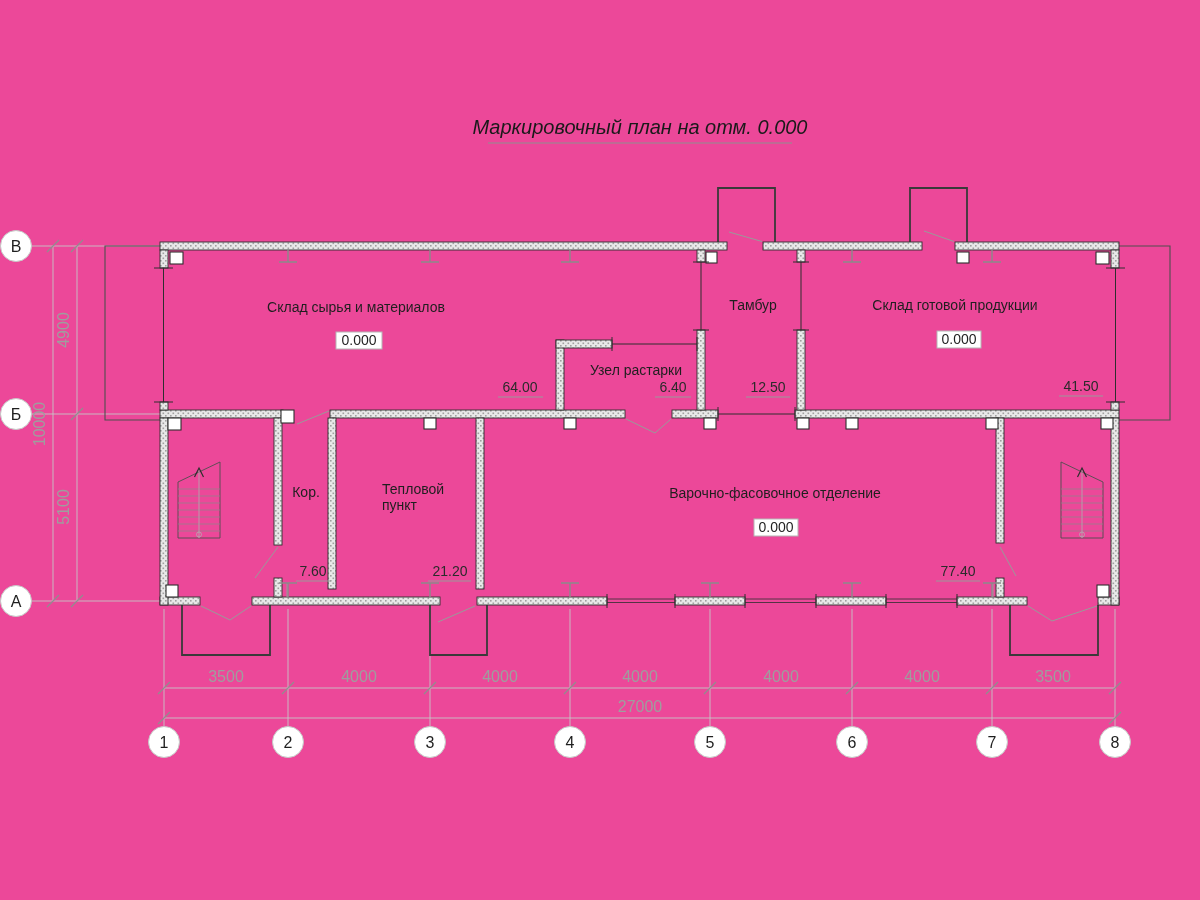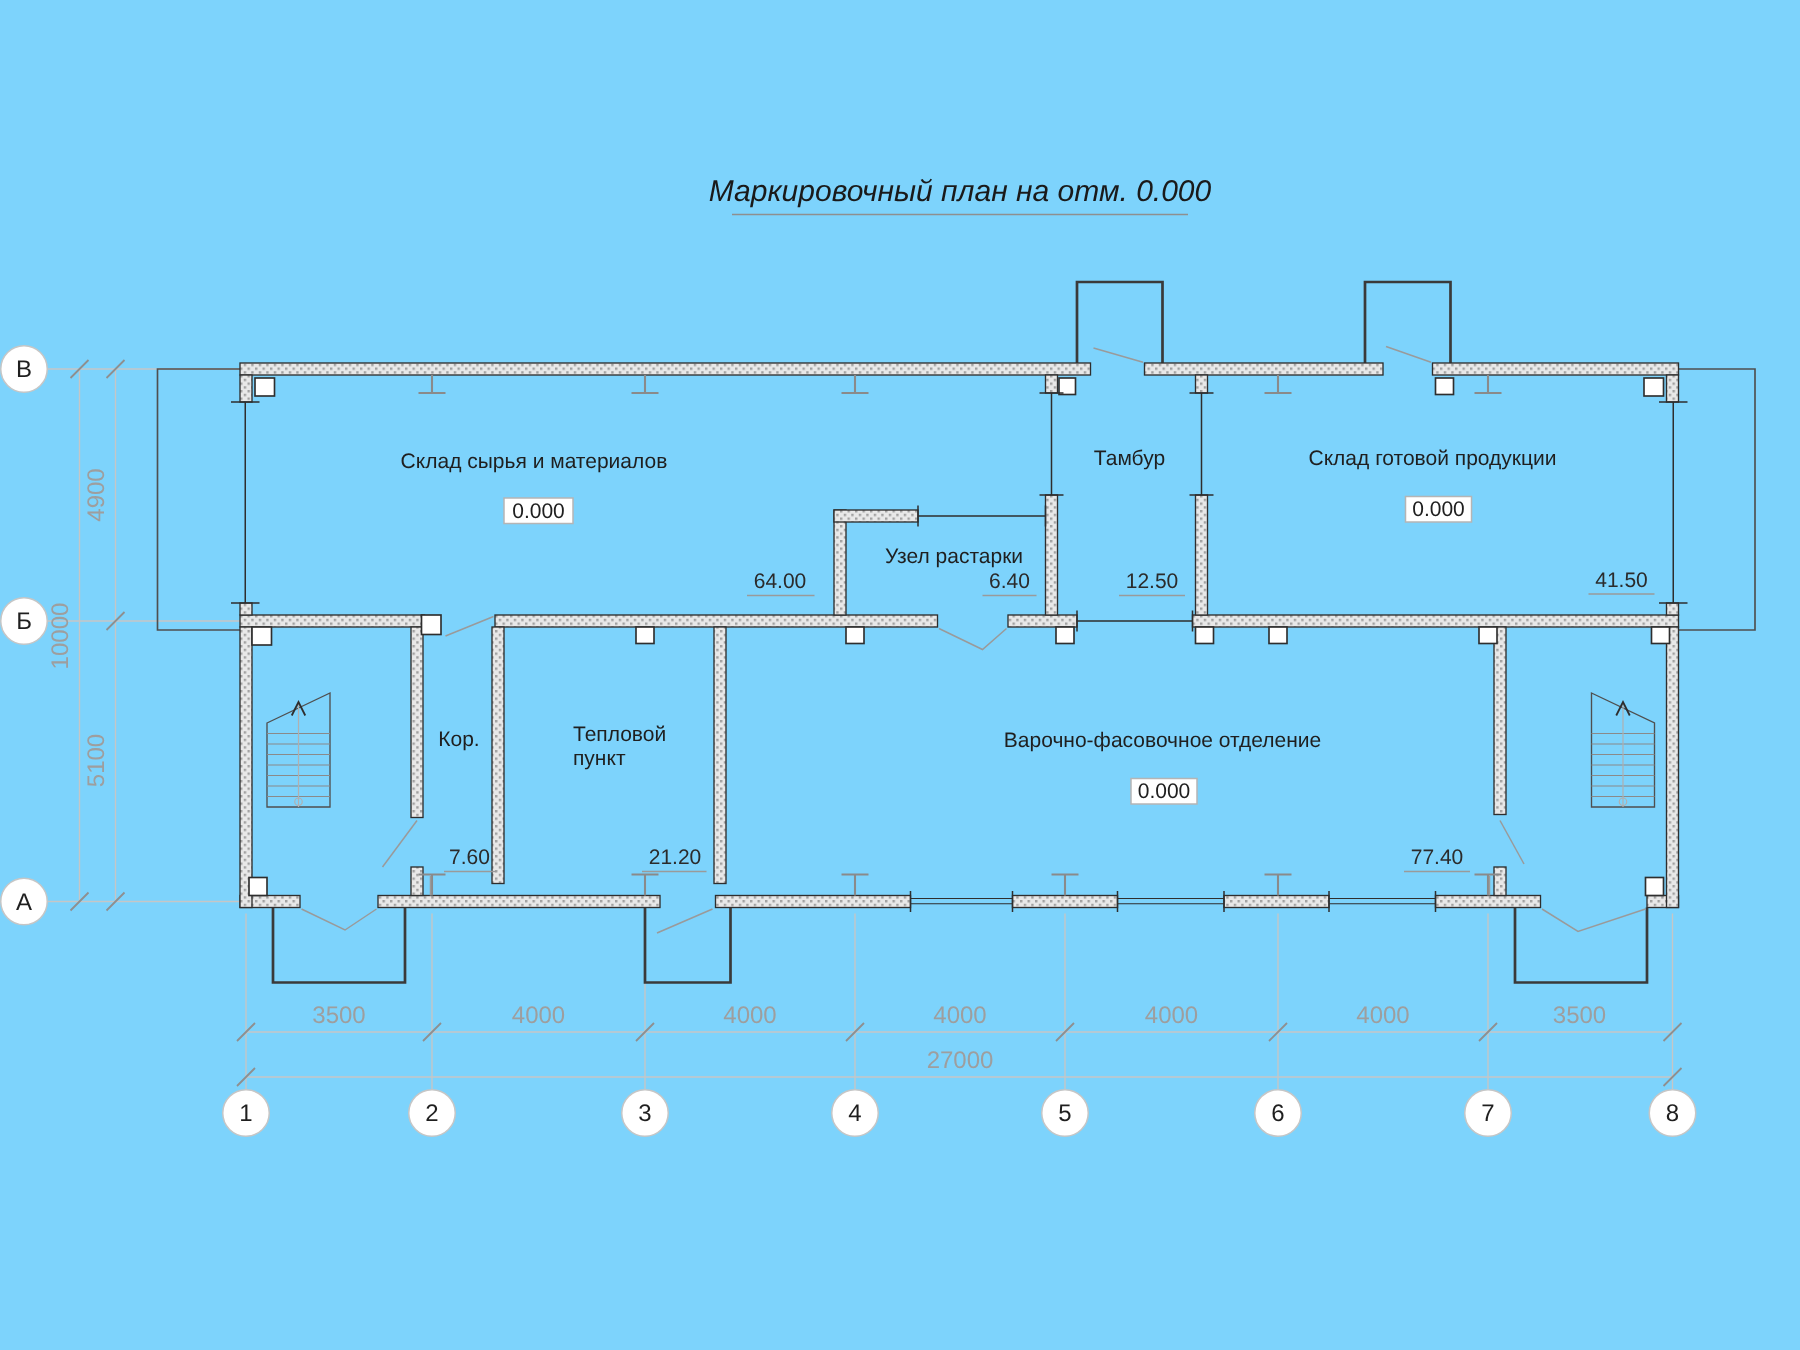--- a/index.html
+++ b/index.html
@@ -1,16 +1,16 @@
 <!DOCTYPE html>
 <html><head>
 <meta charset="utf-8">
 <style>
   html,body{margin:0;padding:0;background:#ffffff;}
-  .stage{position:relative;width:1200px;height:900px;background:#7dd3fc;overflow:hidden;}
+  .stage{position:relative;width:1200px;height:900px;background:#ec4899;overflow:hidden;}
   svg{display:block;}
   text{font-family:"Liberation Sans","DejaVu Sans",sans-serif;}
   .wall{fill:url(#hatch);stroke:#2e2e2e;stroke-width:0.9;}
   .pilaster{fill:#ffffff;stroke:#2e2e2e;stroke-width:1.1;}
   .thin{stroke:#2e2e2e;stroke-width:1;fill:none;}
   .tick{stroke:#2e2e2e;stroke-width:1;fill:none;}
   .win{stroke:#2e2e2e;stroke-width:0.8;fill:none;}
   .door{stroke:#9a9a9a;stroke-width:1;fill:none;}
   .porch{stroke:#3a3a3a;stroke-width:1.8;fill:none;}
   .platform{stroke:#4f4f4f;stroke-width:1.1;fill:none;}

